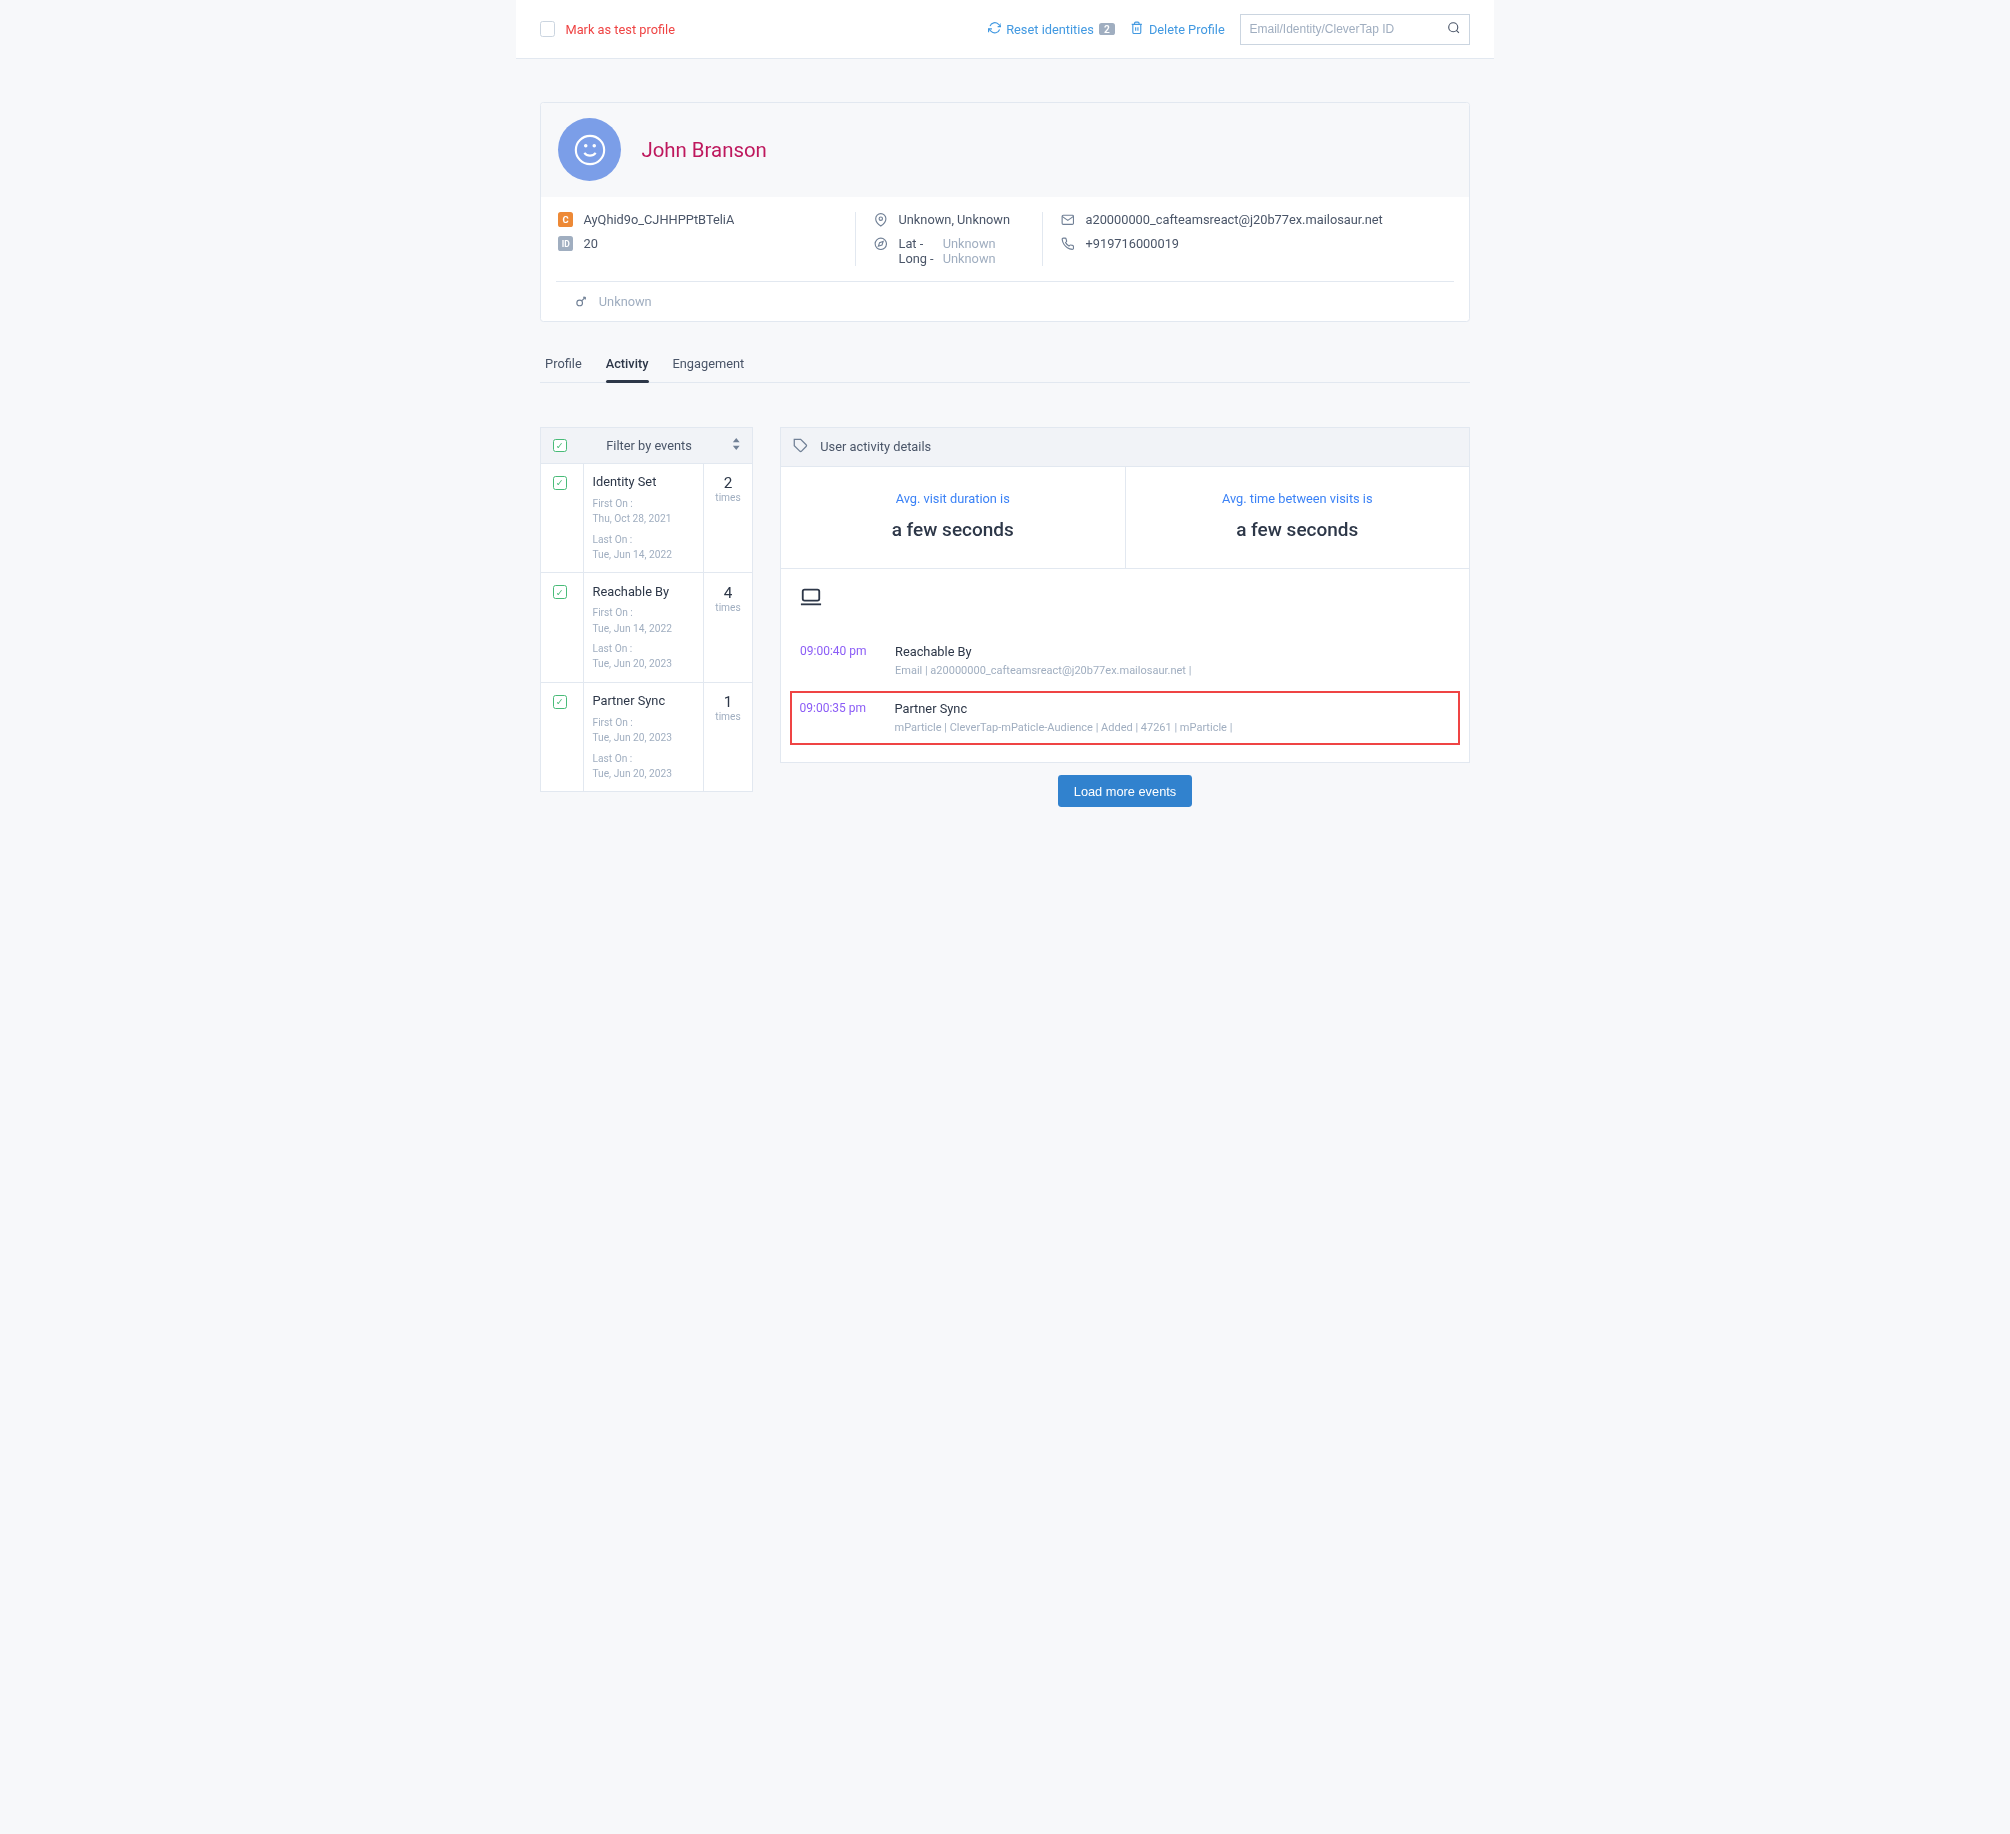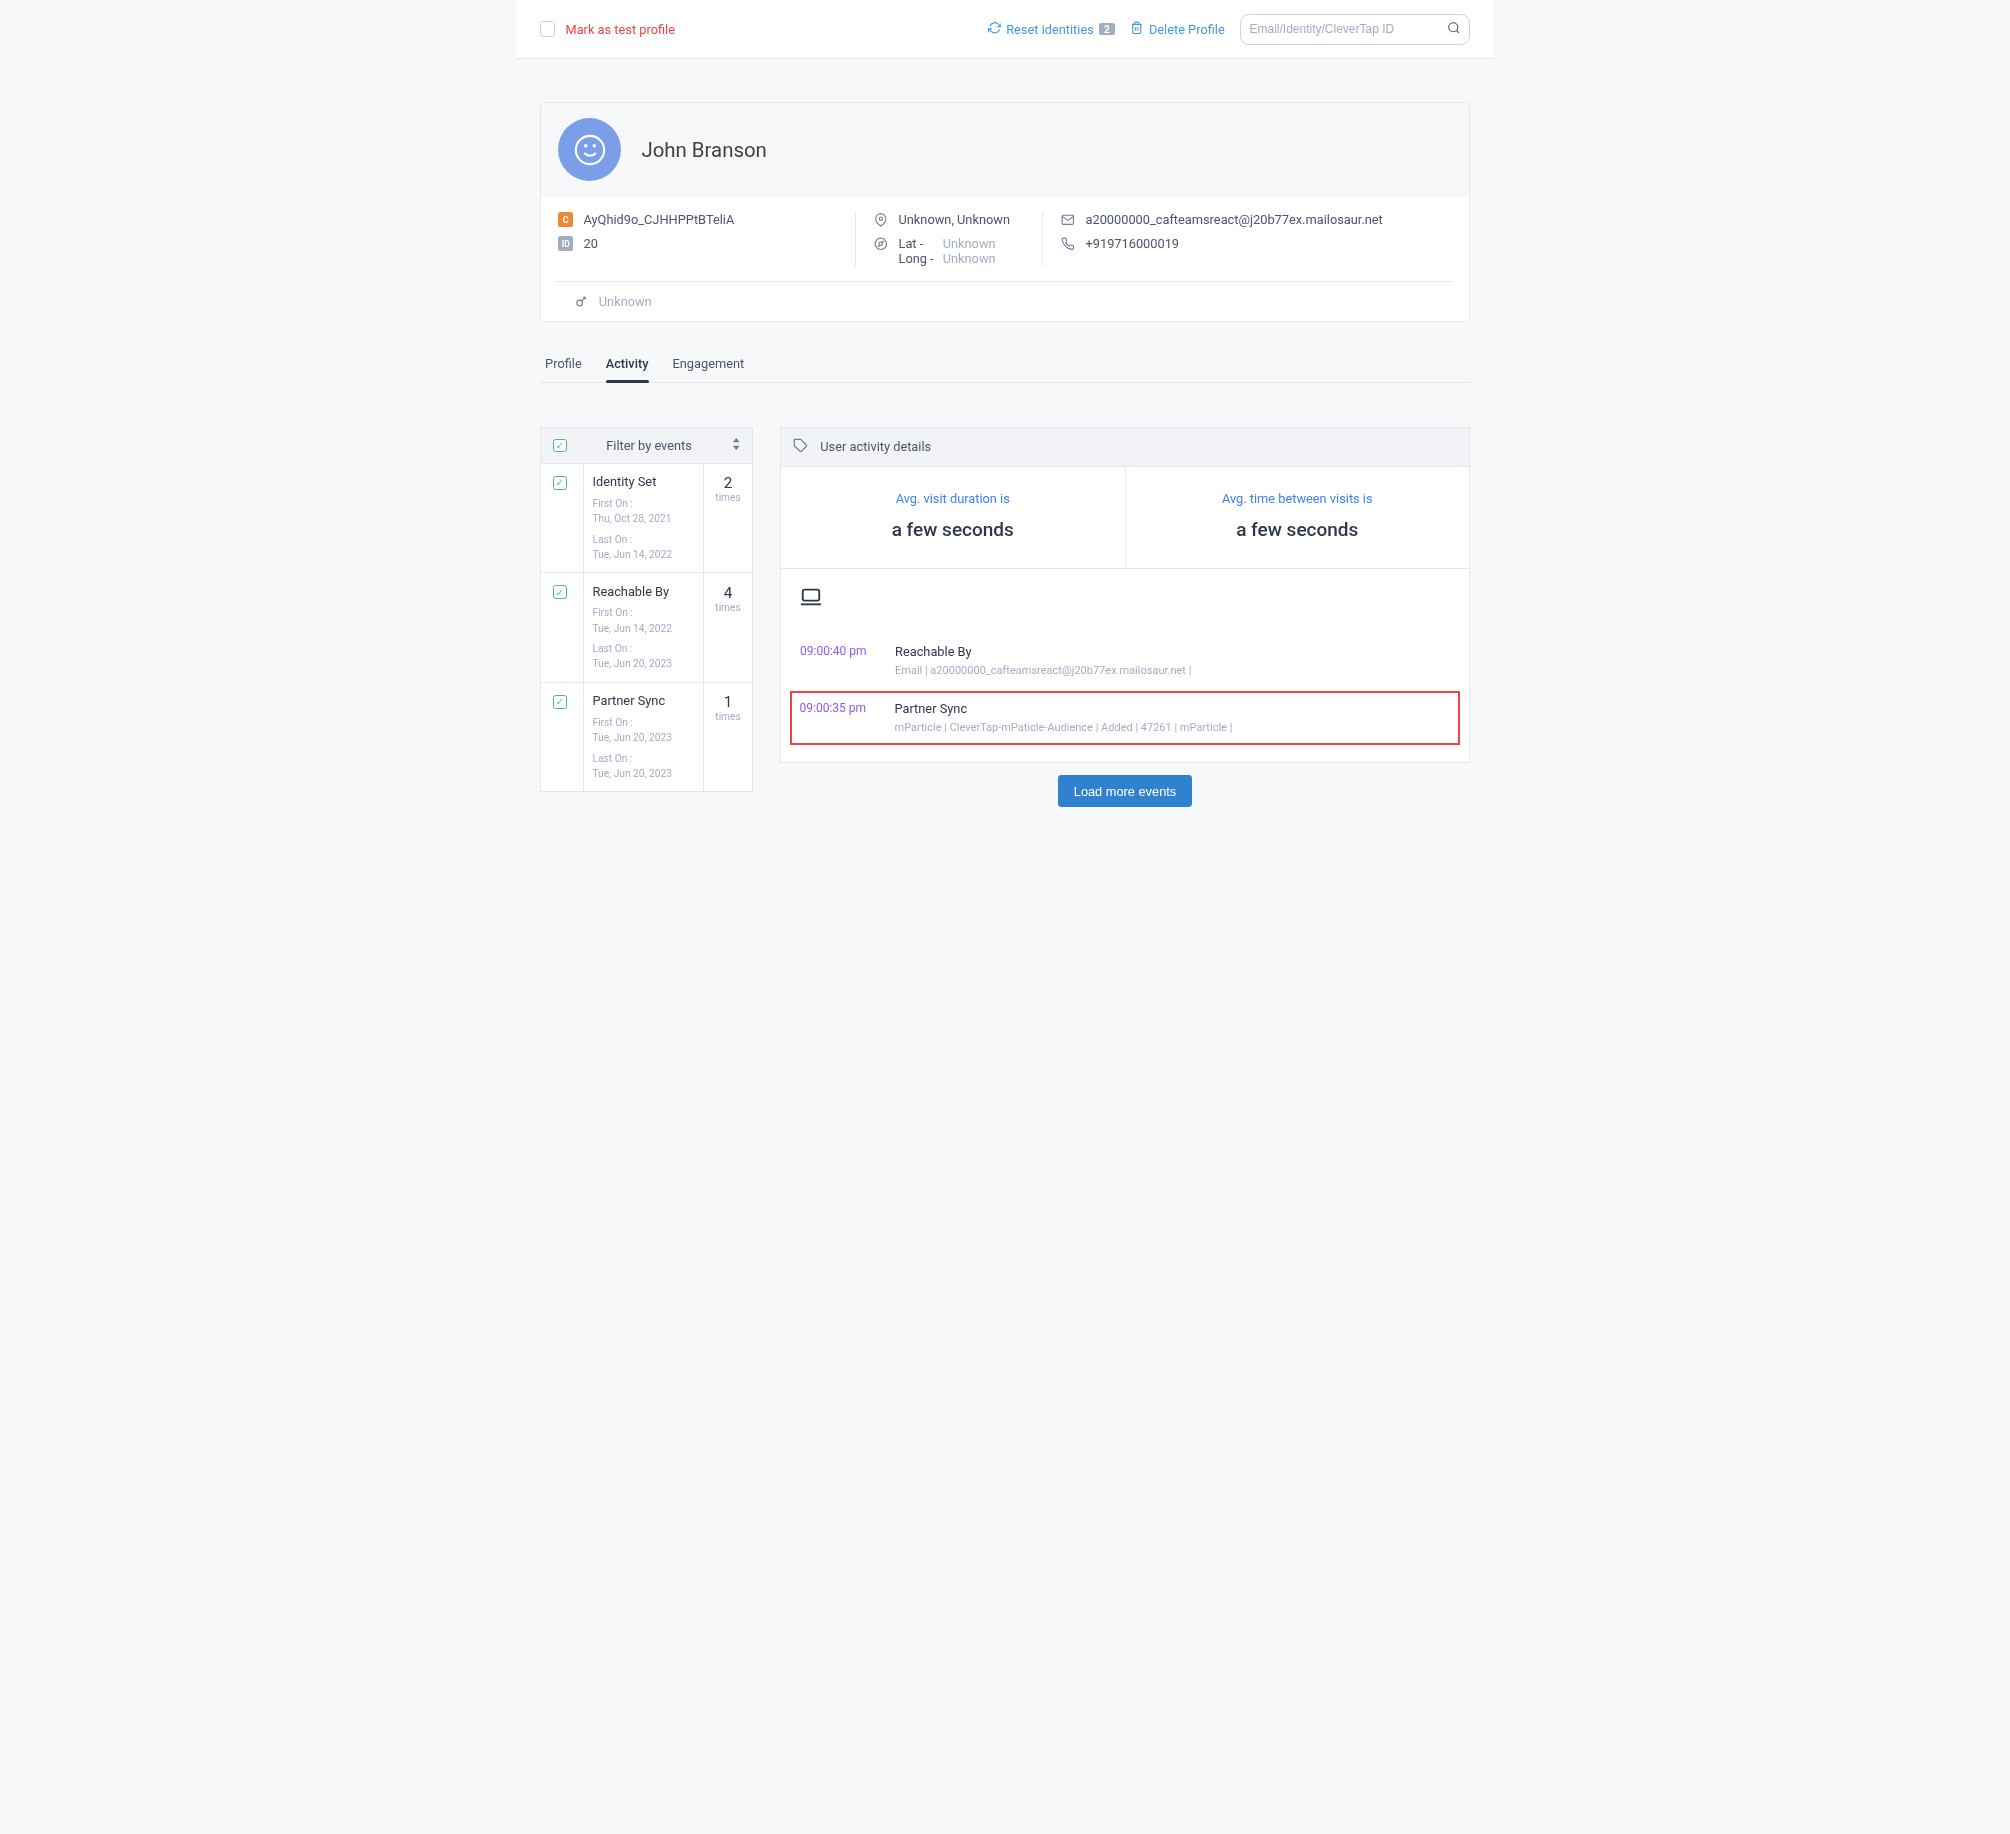--- a/index.html
+++ b/index.html
@@ -80,21 +80,21 @@
       color: #fff;
       border-radius: 2.6px;
       padding: 0.9px 5.1px;
       font-size: 10.2px;
       font-weight: 600;
     }
     .search-box {
       display: flex;
       align-items: center;
       border: 0.9px solid #cbd5e0;
-      border-radius: 9px;
+      border-radius: 0;
       padding: 0 8.5px;
       width: 230px;
       height: 31px;
       background: #fff;
     }
     .search-box input {
       border: none;
       outline: none;
       flex: 1;
       font-size: 12px;
@@ -127,21 +127,21 @@
       display: flex;
       align-items: center;
       justify-content: center;
     }
     .avatar svg {
       width: 34px;
       height: 34px;
     }
     .profile-name {
       font-size: 20.4px;
-      color: #404040;
+      color: #be185d;
       font-weight: 400;
     }
     .profile-details {
       display: flex;
       padding: 15.3px 17px;
       gap: 17px;
     }
     .detail-col {
       display: flex;
       flex-direction: column;

